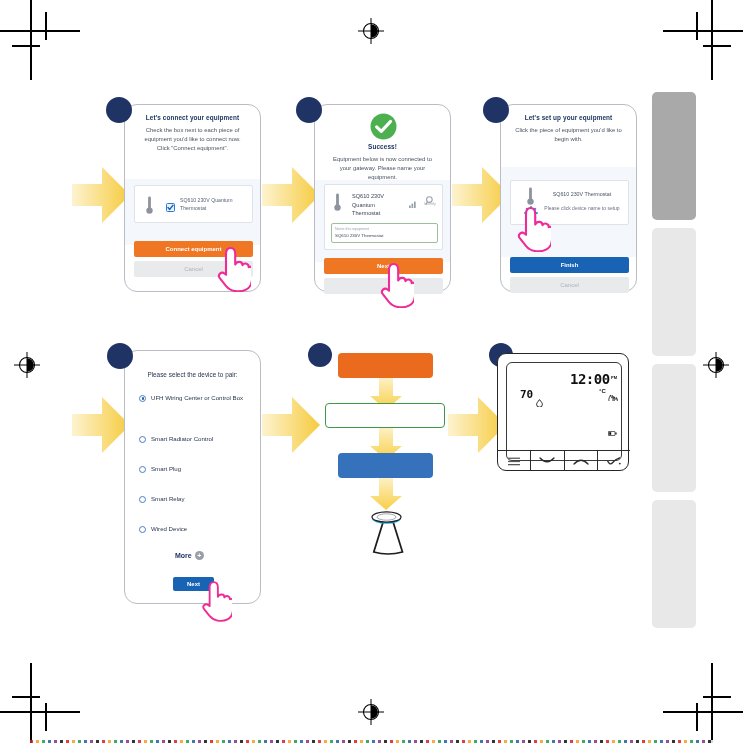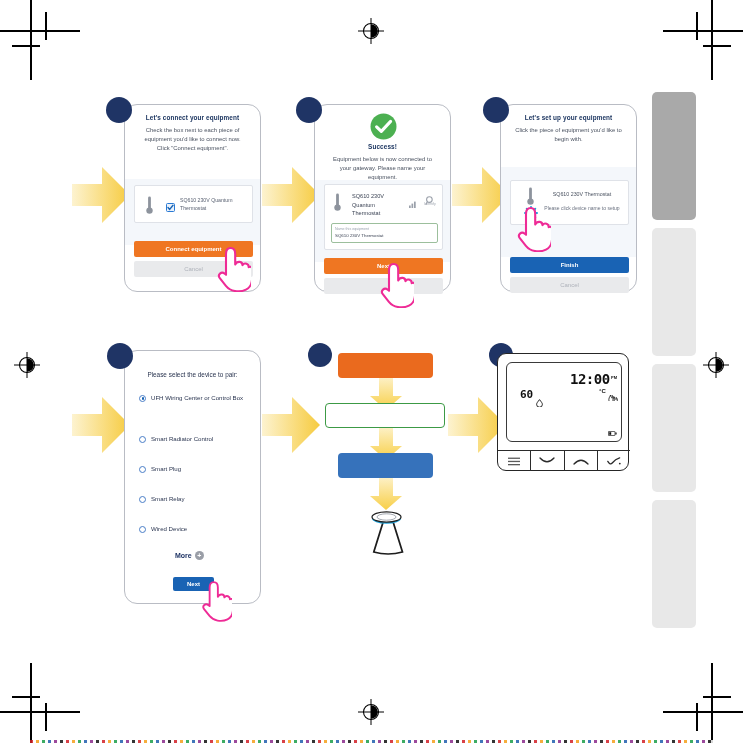--- a/index.html
+++ b/index.html
@@ -517,26 +517,26 @@
       <path d="M13.5 10 L5 44 q11.5 4 23 0 L19.5 10 Z" fill="#ffffff" stroke="#1d1d1d" stroke-width="1.4" transform="translate(9.5,0) scale(1.25,1)"></path>
       <ellipse cx="28.5" cy="10.5" rx="14.5" ry="5.2" fill="#1aa3dd"></ellipse>
       <ellipse cx="28.5" cy="9" rx="14.5" ry="5.2" fill="#ffffff" stroke="#1d1d1d" stroke-width="1.2"></ellipse>
       <ellipse cx="28.5" cy="9" rx="9.5" ry="3.2" fill="#ffffff" stroke="#8d939d" stroke-width="0.8"></ellipse>
     </svg>
   </div>
 
   <div class="step-circle" style="left:489px;top:343px;width:24px;height:24px;"></div>
 
   <div class="thermo" style="left:497px;top:353px;width:132px;height:118px;">
-    <div class="thermo-screen" style="left:8px;top:8px;width:116px;height:80px;">
+    <div class="thermo-screen" style="left:8px;top:8px;width:116px;height:99px;">
 
       <div class="lcd-digits" style="left:63px;top:8px;font-size:14px;letter-spacing:-0.5px;">12:00</div>
       <div style="position:absolute;left:104px;top:12px;font-size:4px;font-weight:bold;color:#101010;">PM</div>
 
-      <div class="lcd-digits" style="left:13px;top:25px;font-size:11px;">60</div>
+      <div class="lcd-digits" style="left:13px;top:25px;font-size:11px;">70</div>
       <span class="ico" style="position:absolute;left:29px;top:30px;">
         <svg width="7" height="8" viewBox="0 0 7 8">
           <path d="M3.5 0.6 C1.6 3 0.6 4.3 0.6 5.3 a2.9 2.9 0 0 0 5.8 0 C6.4 4.3 5.4 3 3.5 0.6Z" fill="none" stroke="#101010" stroke-width="0.9"></path>
         </svg>
       </span>
 
 
       <div style="position:absolute;left:92px;top:25px;font-size:6px;font-weight:bold;color:#101010;">°C</div>
       <span class="ico" style="position:absolute;left:101px;top:25px;">
         <svg width="10" height="8" viewBox="0 0 10 8">

